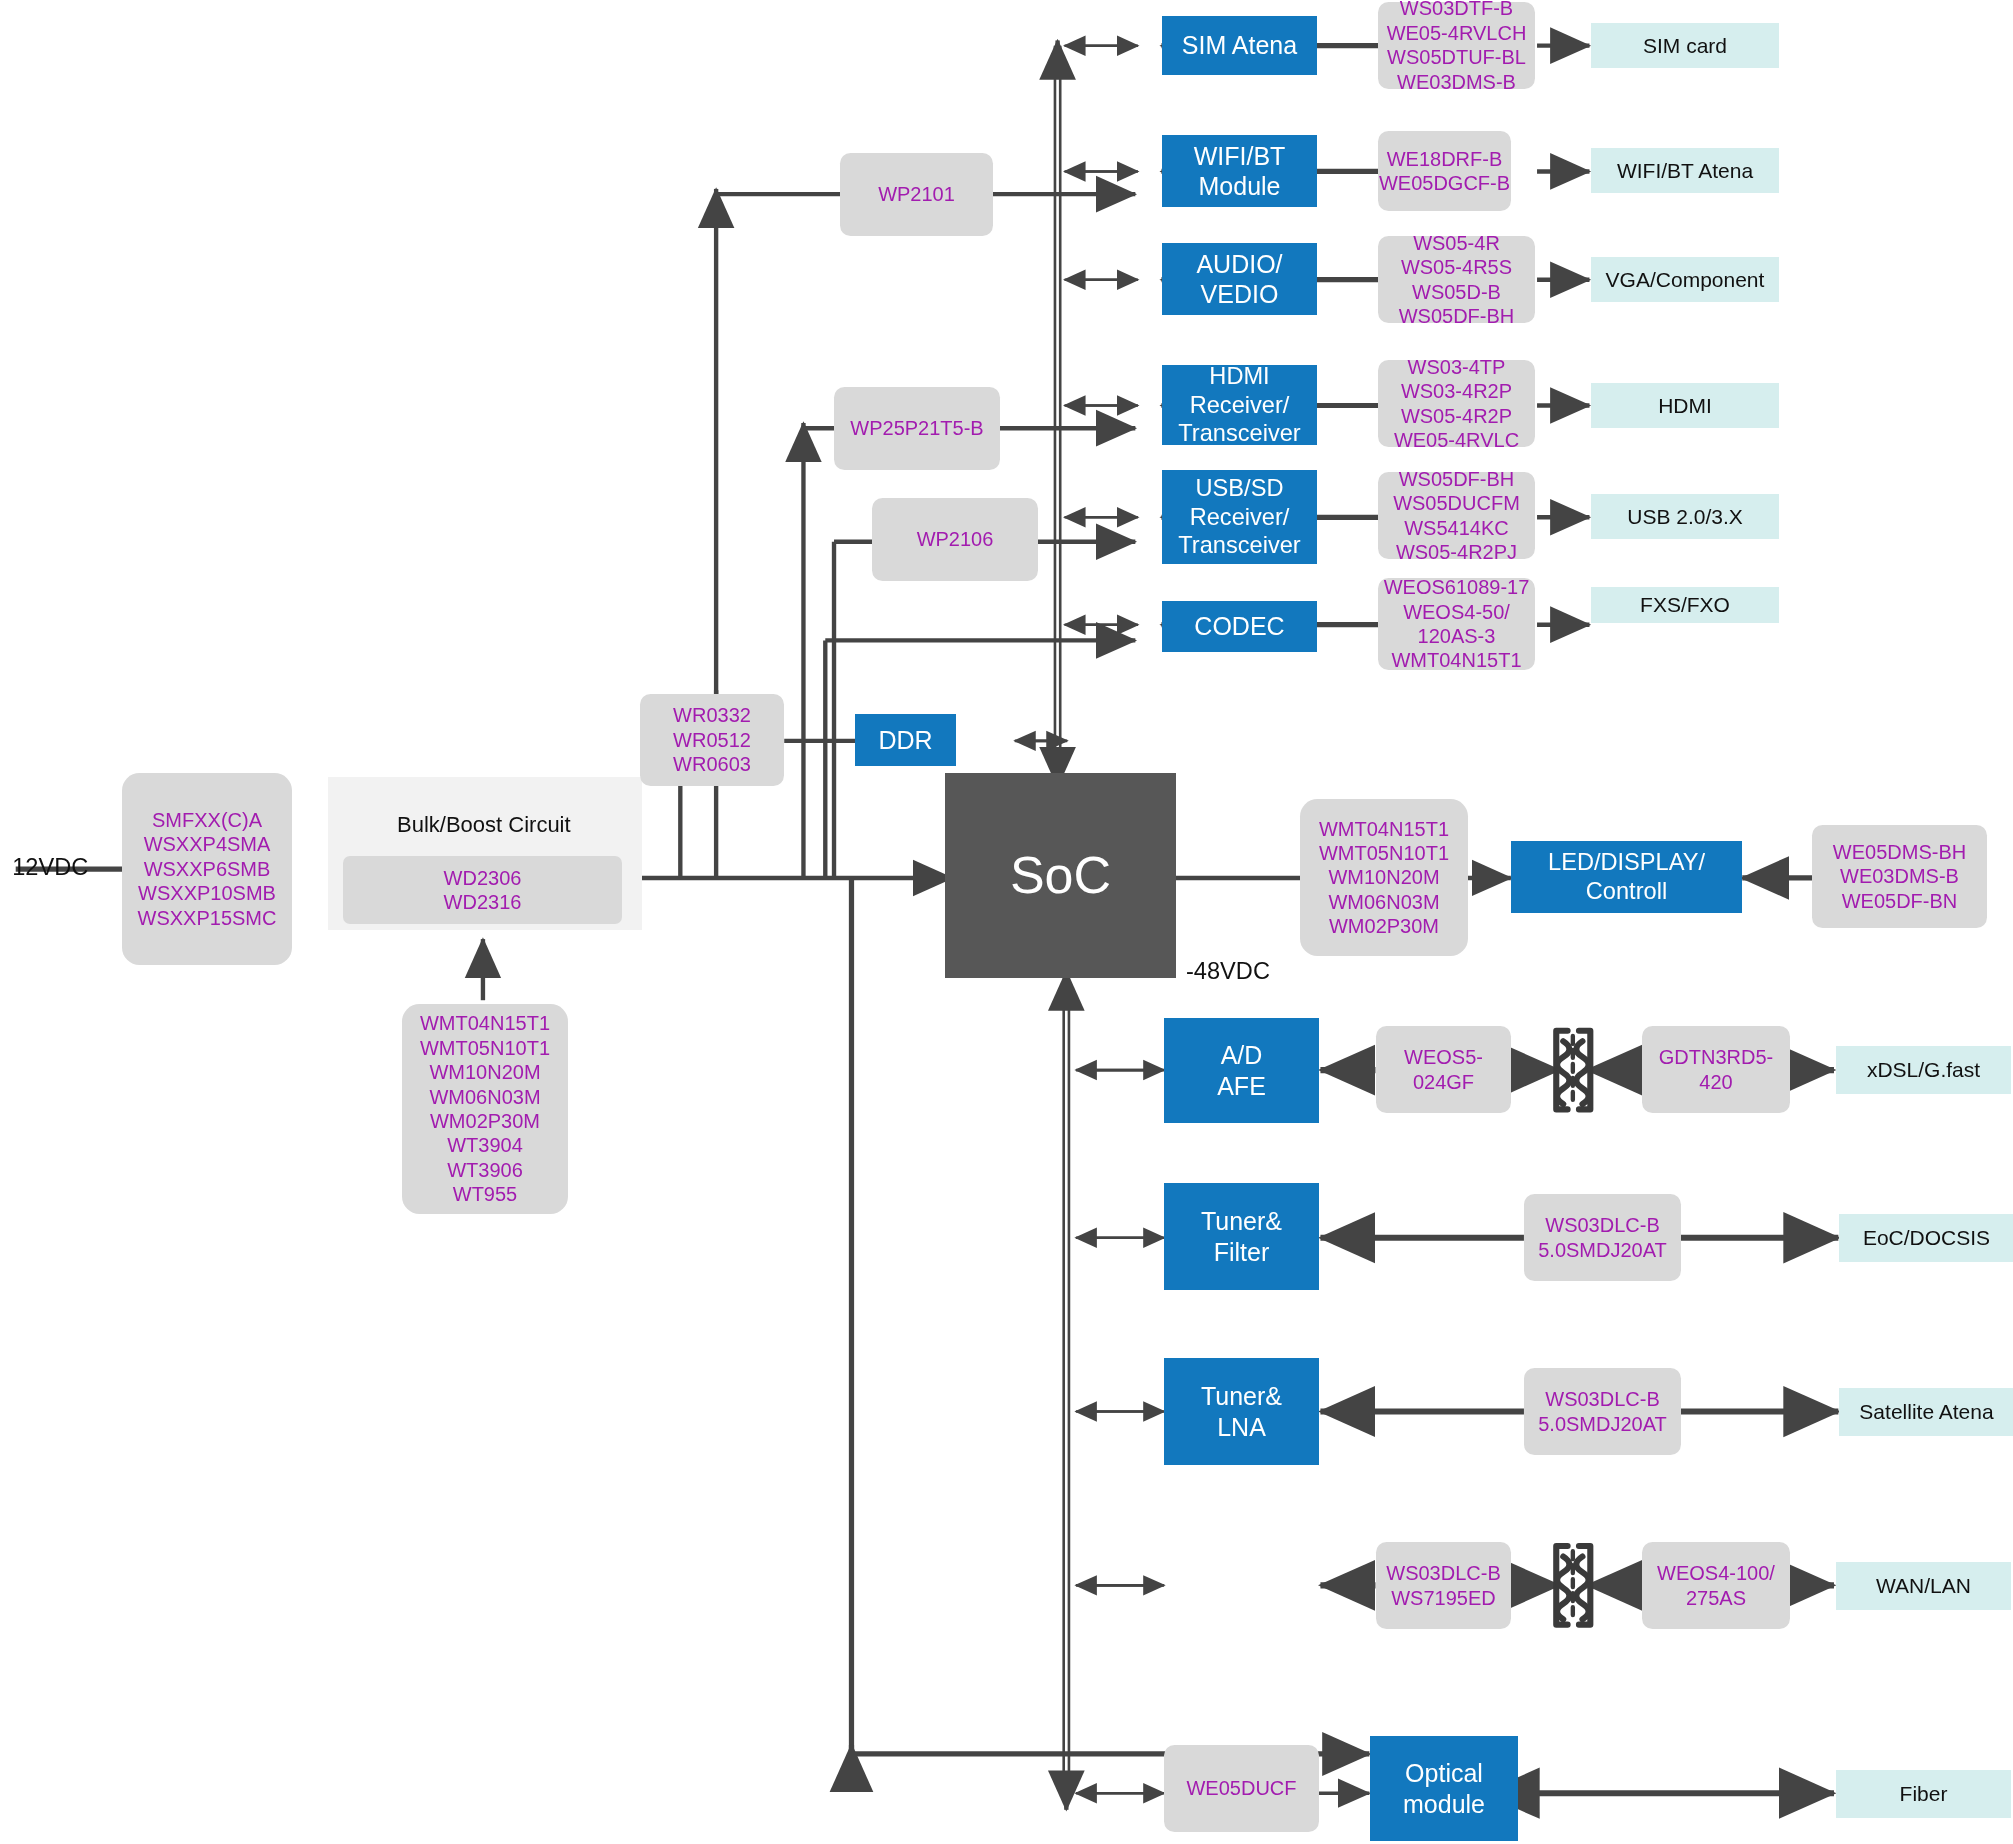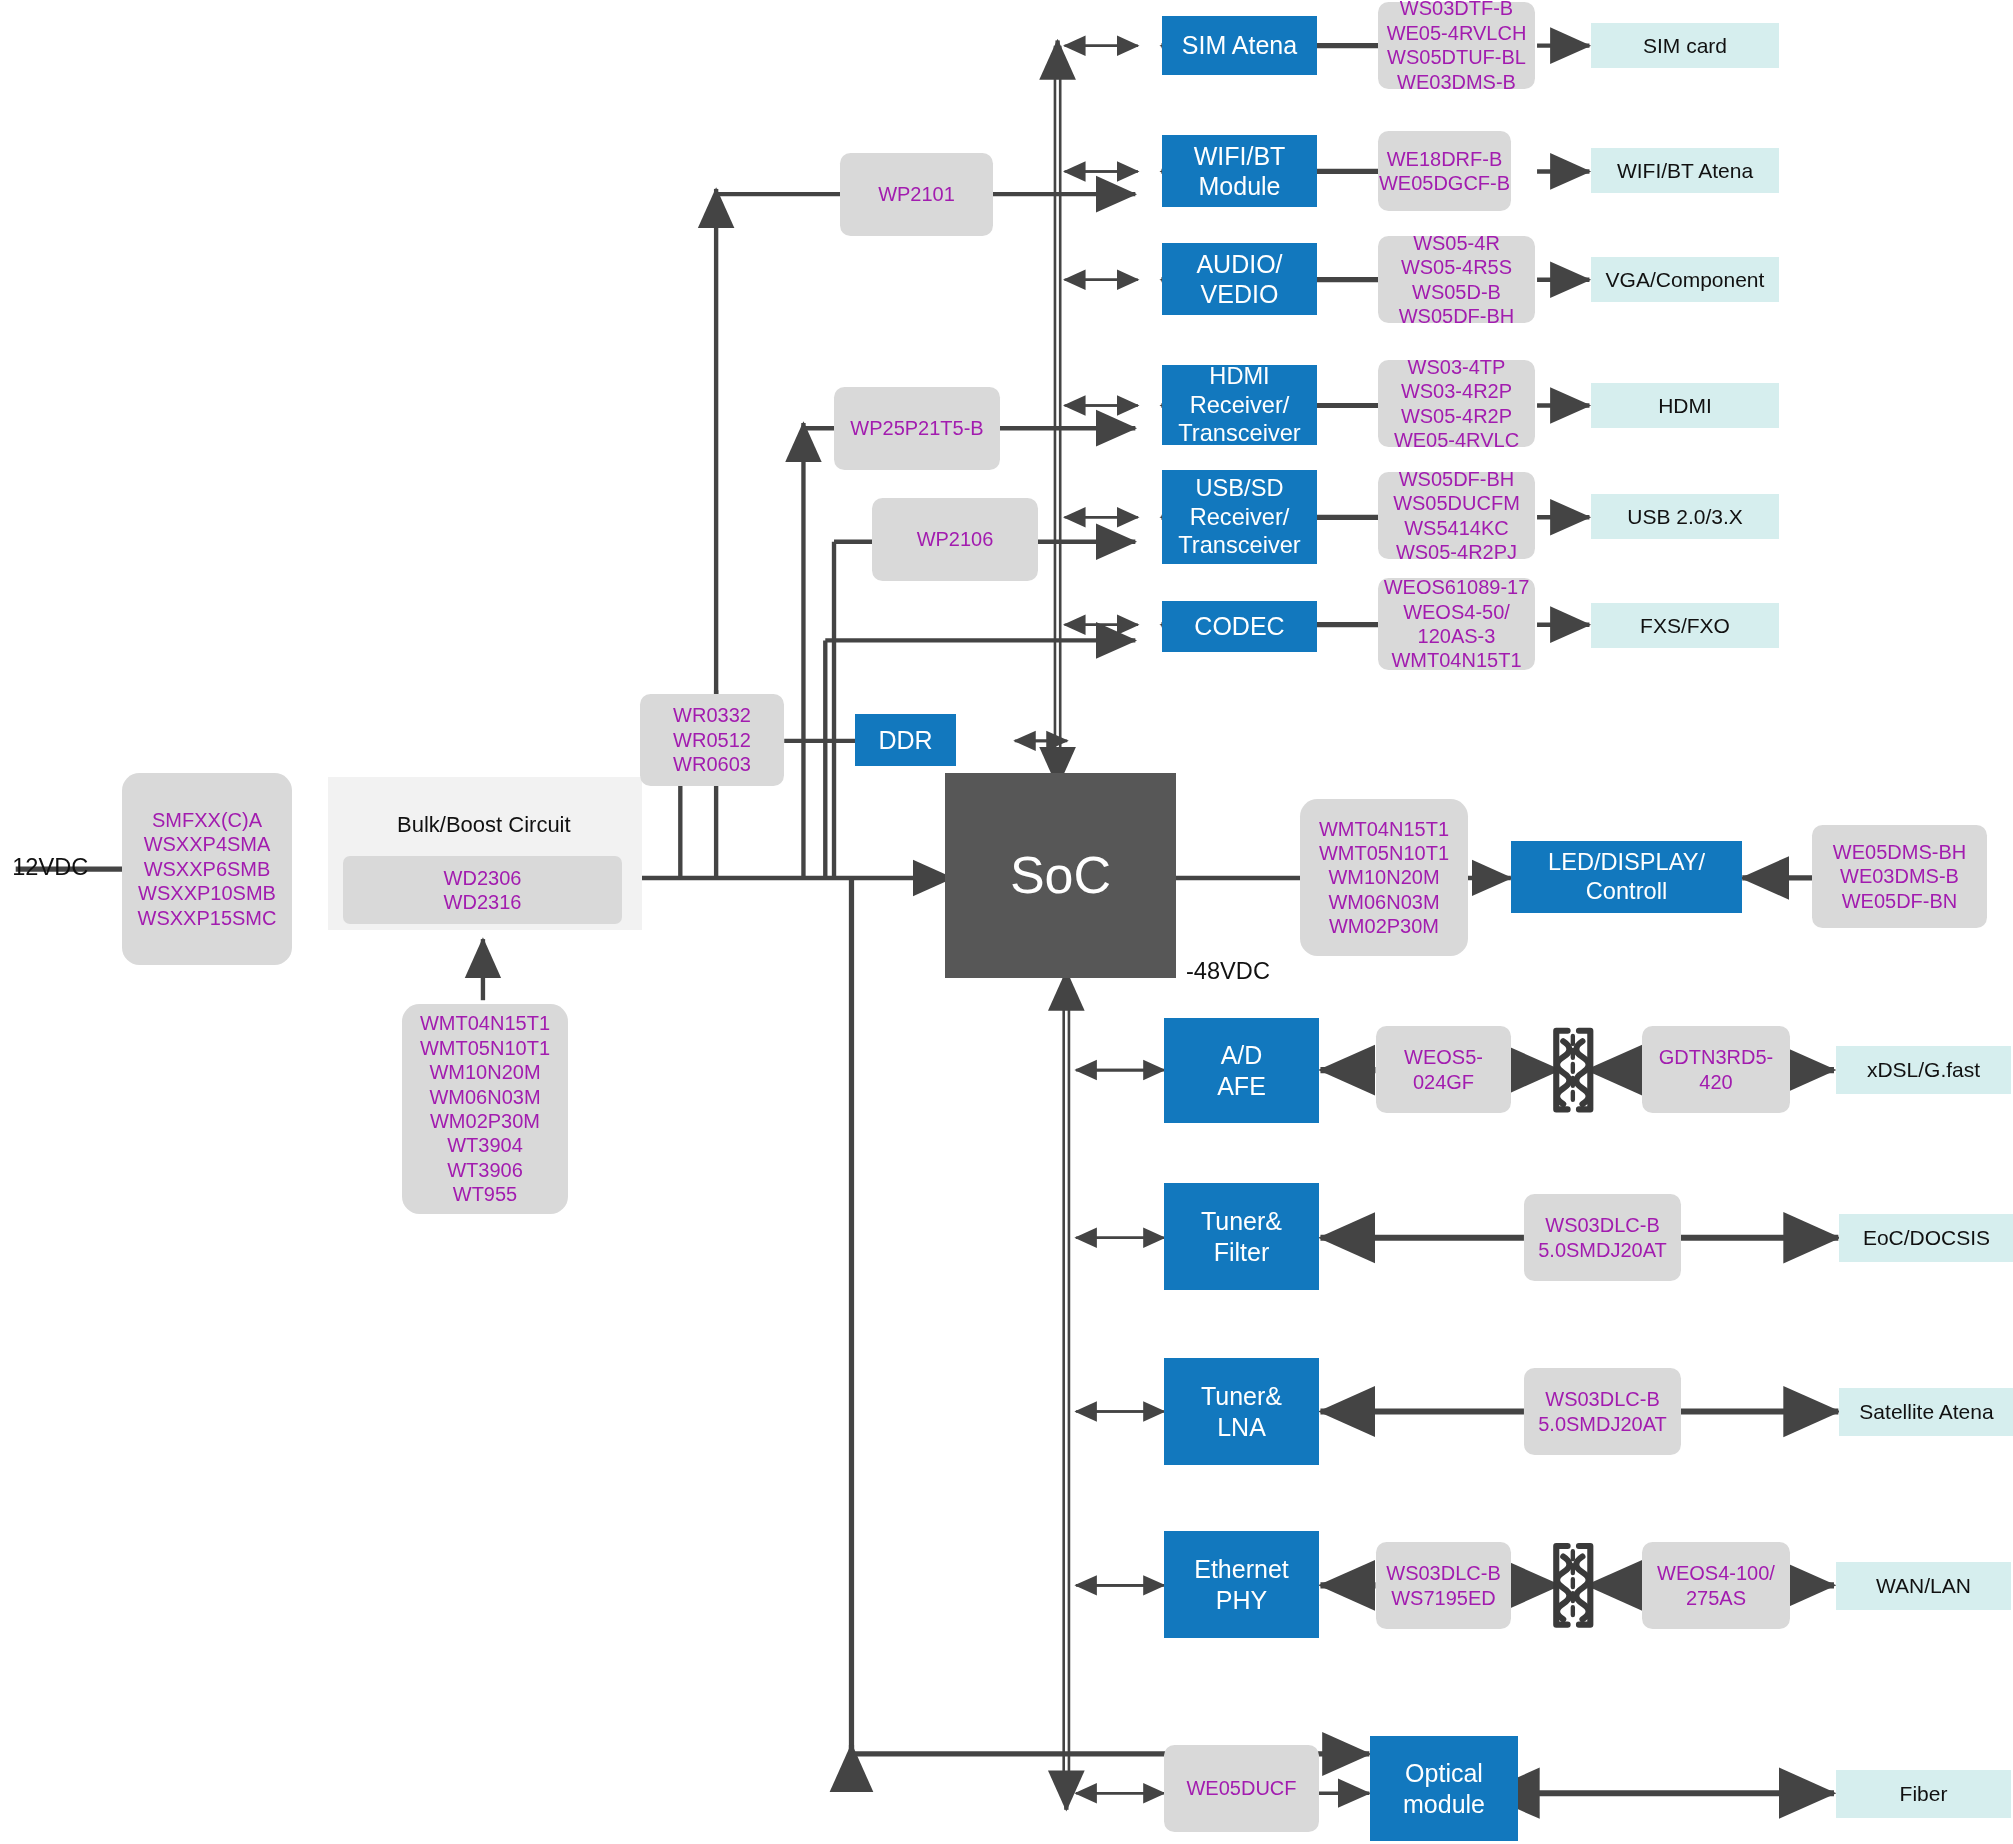--- a/index.html
+++ b/index.html
@@ -250,21 +250,21 @@
 WS05DUCFM
 WS5414KC
 WS05-4R2PJ</div>
   <div class="node teal" style="left:1591px;top:494px;width:188px;height:45px;">USB 2.0/3.X</div>
 
   <div class="node blue ml" style="left:1162px;top:601px;width:155px;height:51px;">CODEC</div>
   <div class="node gray ml" style="left:1378px;top:578px;width:157px;height:92px;">WEOS61089-17
 WEOS4-50/
 120AS-3
 WMT04N15T1</div>
-  <div class="node teal" style="left:1591px;top:603px;width:188px;height:45px;">FXS/FXO</div>
+  <div class="node teal" style="left:1591px;top:587px;width:188px;height:36px;">FXS/FXO</div>
 
   <div class="node gray tall ml" style="left:1300px;top:799px;width:168px;height:157px;">WMT04N15T1
 WMT05N10T1
 WM10N20M
 WM06N03M
 WM02P30M</div>
   <div class="node blue sm ml" style="left:1511px;top:841px;width:231px;height:72px;">LED/DISPLAY/
 Controll</div>
   <div class="node gray ml" style="left:1812px;top:825px;width:175px;height:103px;">WE05DMS-BH
 WE03DMS-B
@@ -283,22 +283,20 @@
   <div class="node gray ml" style="left:1524px;top:1194px;width:157px;height:87px;">WS03DLC-B
 5.0SMDJ20AT</div>
   <div class="node teal" style="left:1839px;top:1214px;width:175px;height:48px;">EoC/DOCSIS</div>
 
   <div class="node blue ml" style="left:1164px;top:1358px;width:155px;height:107px;">Tuner&amp;
 LNA</div>
   <div class="node gray ml" style="left:1524px;top:1368px;width:157px;height:87px;">WS03DLC-B
 5.0SMDJ20AT</div>
   <div class="node teal" style="left:1839px;top:1388px;width:175px;height:48px;">Satellite Atena</div>
 
-  <div class="node blue ml" style="left:1164px;top:1531px;width:155px;height:107px;">Ethernet
-PHY</div>
   <div class="node gray ml" style="left:1376px;top:1542px;width:135px;height:87px;">WS03DLC-B
 WS7195ED</div>
   <div class="node gray ml" style="left:1642px;top:1542px;width:148px;height:87px;">WEOS4-100/
 275AS</div>
   <div class="node teal" style="left:1836px;top:1562px;width:175px;height:48px;">WAN/LAN</div>
 
   <div class="node gray" style="left:1164px;top:1745px;width:155px;height:87px;">WE05DUCF</div>
   <div class="node blue ml" style="left:1370px;top:1736px;width:148px;height:105px;">Optical
 module</div>
   <div class="node teal" style="left:1836px;top:1770px;width:175px;height:48px;">Fiber</div>

